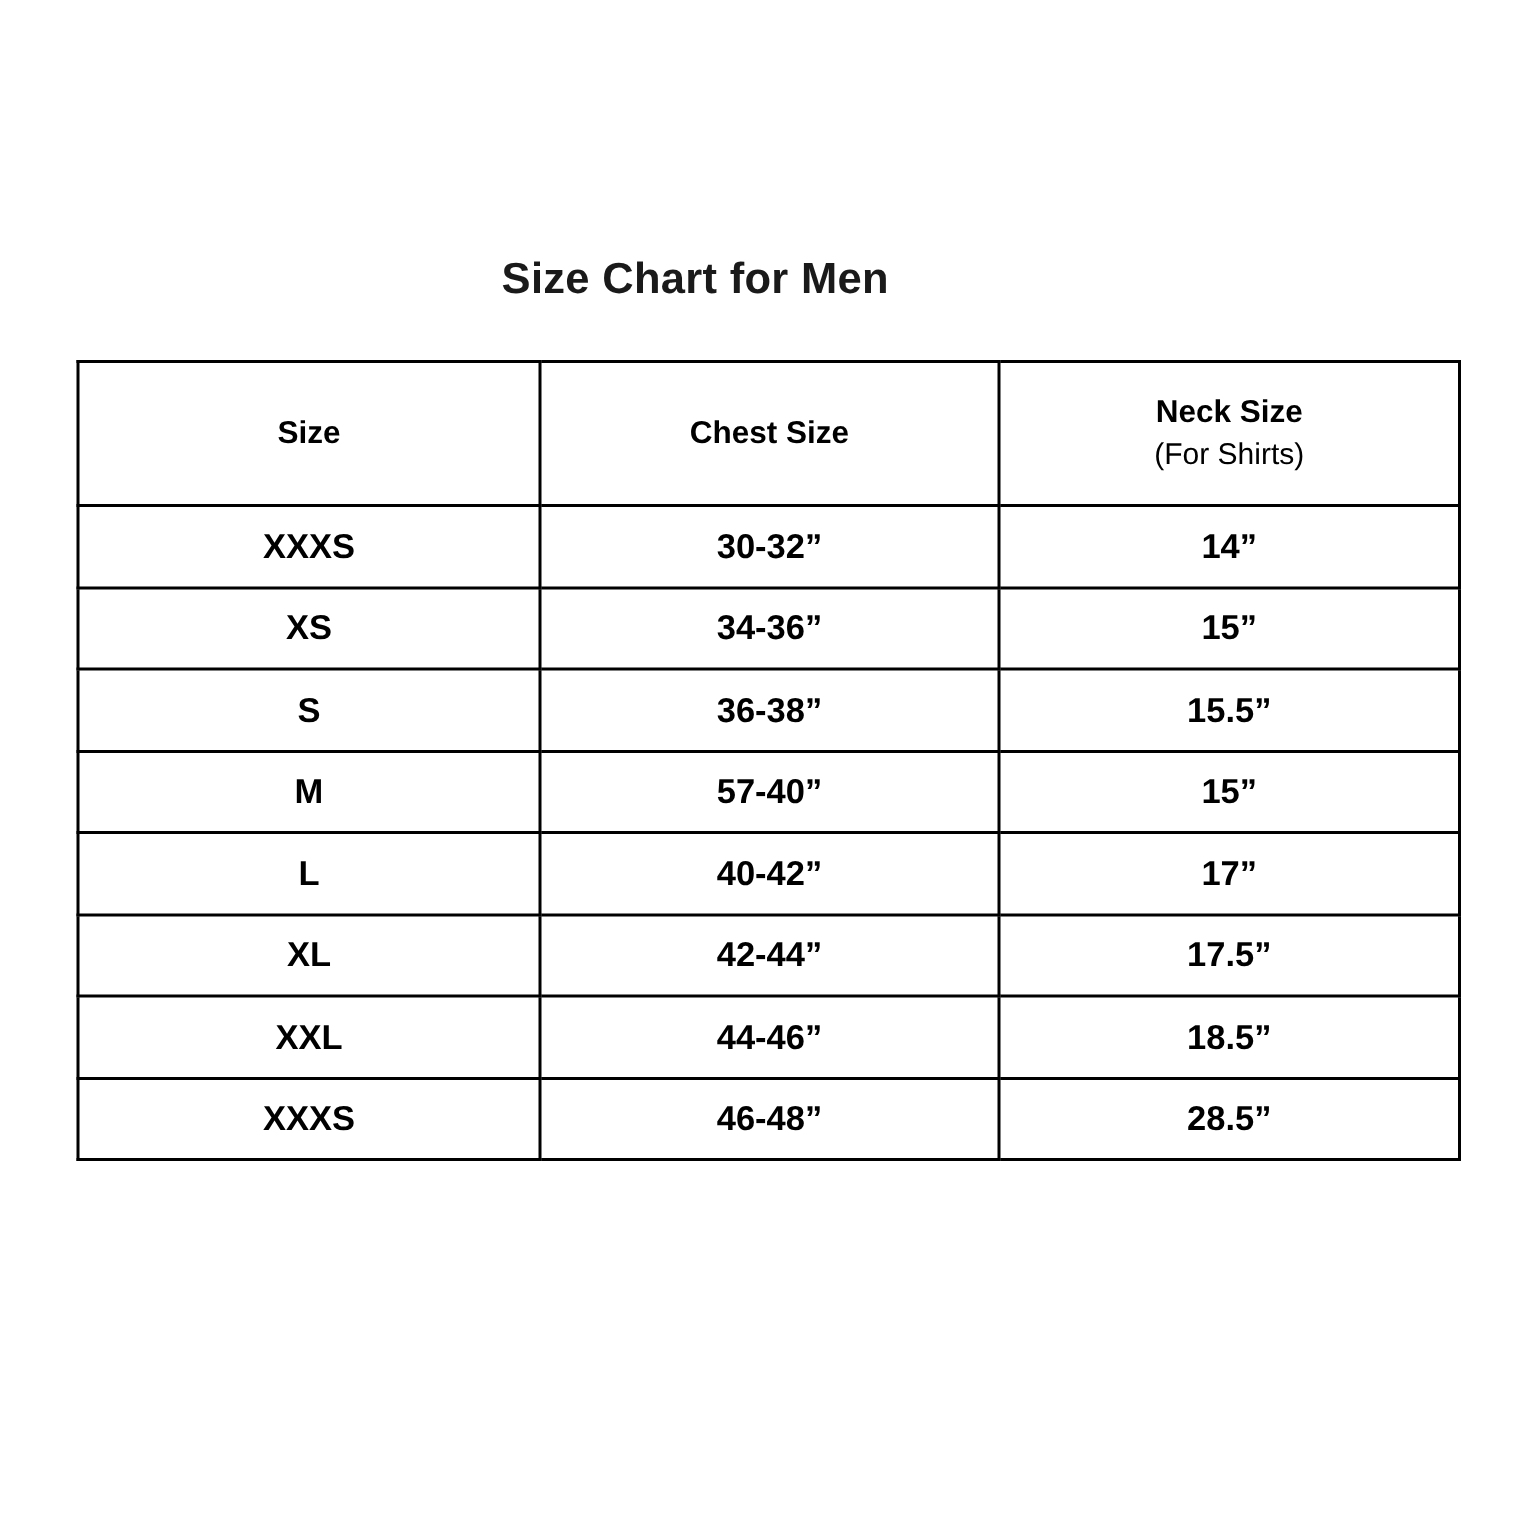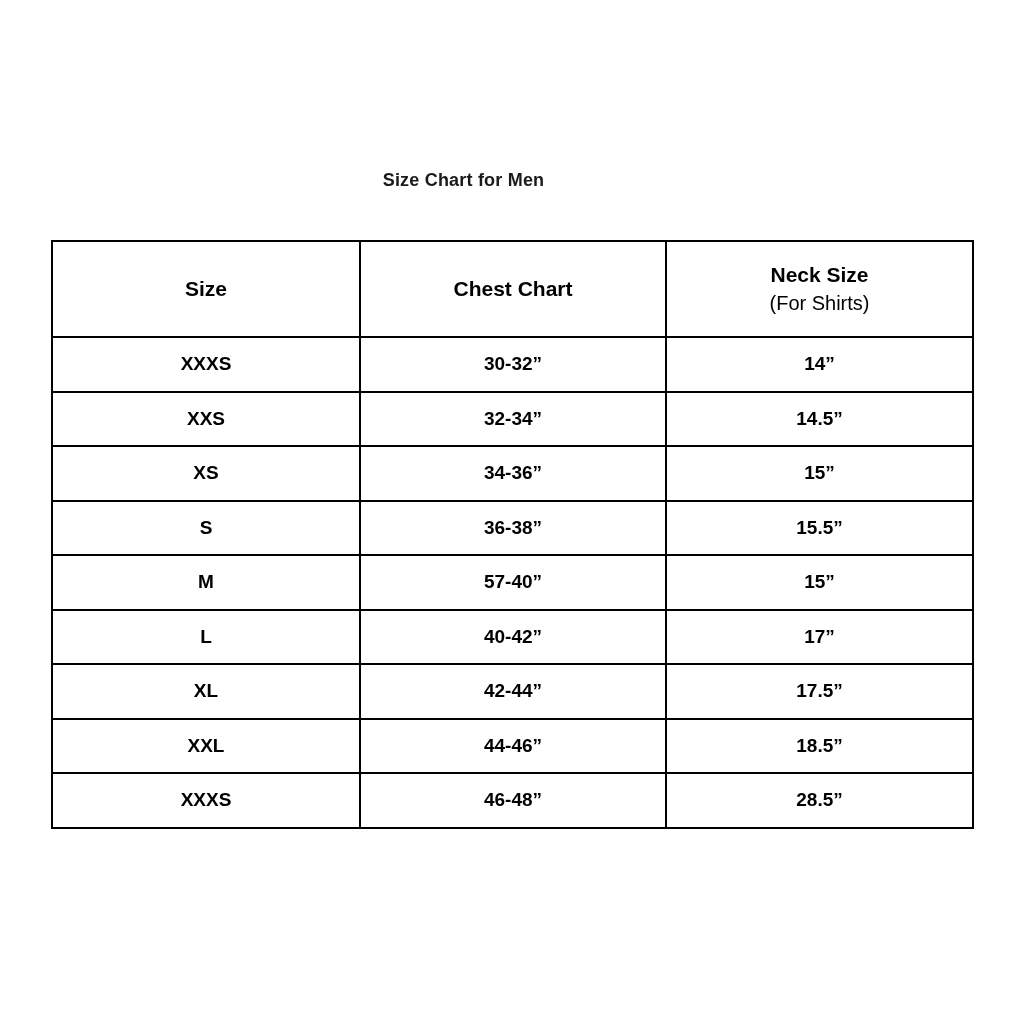--- a/index.html
+++ b/index.html
@@ -22,21 +22,21 @@
     width: 1024px;
     height: 1024px;
     background: #ffffff;
   }
   .chart-title {
     position: absolute;
     left: 0;
     top: 170px;
     width: 927px;
     text-align: center;
-    font-size: 18px;
+    font-size: 29px;
     font-weight: bold;
     letter-spacing: 0.2px;
     color: #1a1a1a;
   }
   .size-table {
     position: absolute;
     left: 51px;
     top: 240px;
     width: 921px;
     border-collapse: collapse;
@@ -60,21 +60,21 @@
     line-height: 1.35;
     padding: 0 6px;
   }
   .size-table thead th .sub {
     display: block;
     font-size: 20px;
     font-weight: normal;
   }
   .size-table tbody td {
     height: 52.5px;
-    font-size: 19px;
+    font-size: 23px;
     padding: 0 6px;
   }
 </style>
 </head>
 <body>
 
 <div class="page">
 
   <div class="chart-title">Size Chart for Men</div>
 
@@ -83,38 +83,33 @@
       <col class="c-size">
       <col class="c-chest">
       <col class="c-neck">
     </colgroup>
     <thead>
       <tr>
         <th>
           <span>Size</span>
         </th>
         <th>
-          <span>Chest Chart</span>
+          <span>Chest Size</span>
         </th>
         <th>
           <span>Neck Size</span>
           <span class="sub">(For Shirts)</span>
         </th>
       </tr>
     </thead>
     <tbody>
       <tr>
         <td>XXXS</td>
         <td>30-32”</td>
         <td>14”</td>
-      </tr>
-      <tr>
-        <td>XXS</td>
-        <td>32-34”</td>
-        <td>14.5”</td>
       </tr>
       <tr>
         <td>XS</td>
         <td>34-36”</td>
         <td>15”</td>
       </tr>
       <tr>
         <td>S</td>
         <td>36-38”</td>
         <td>15.5”</td>

